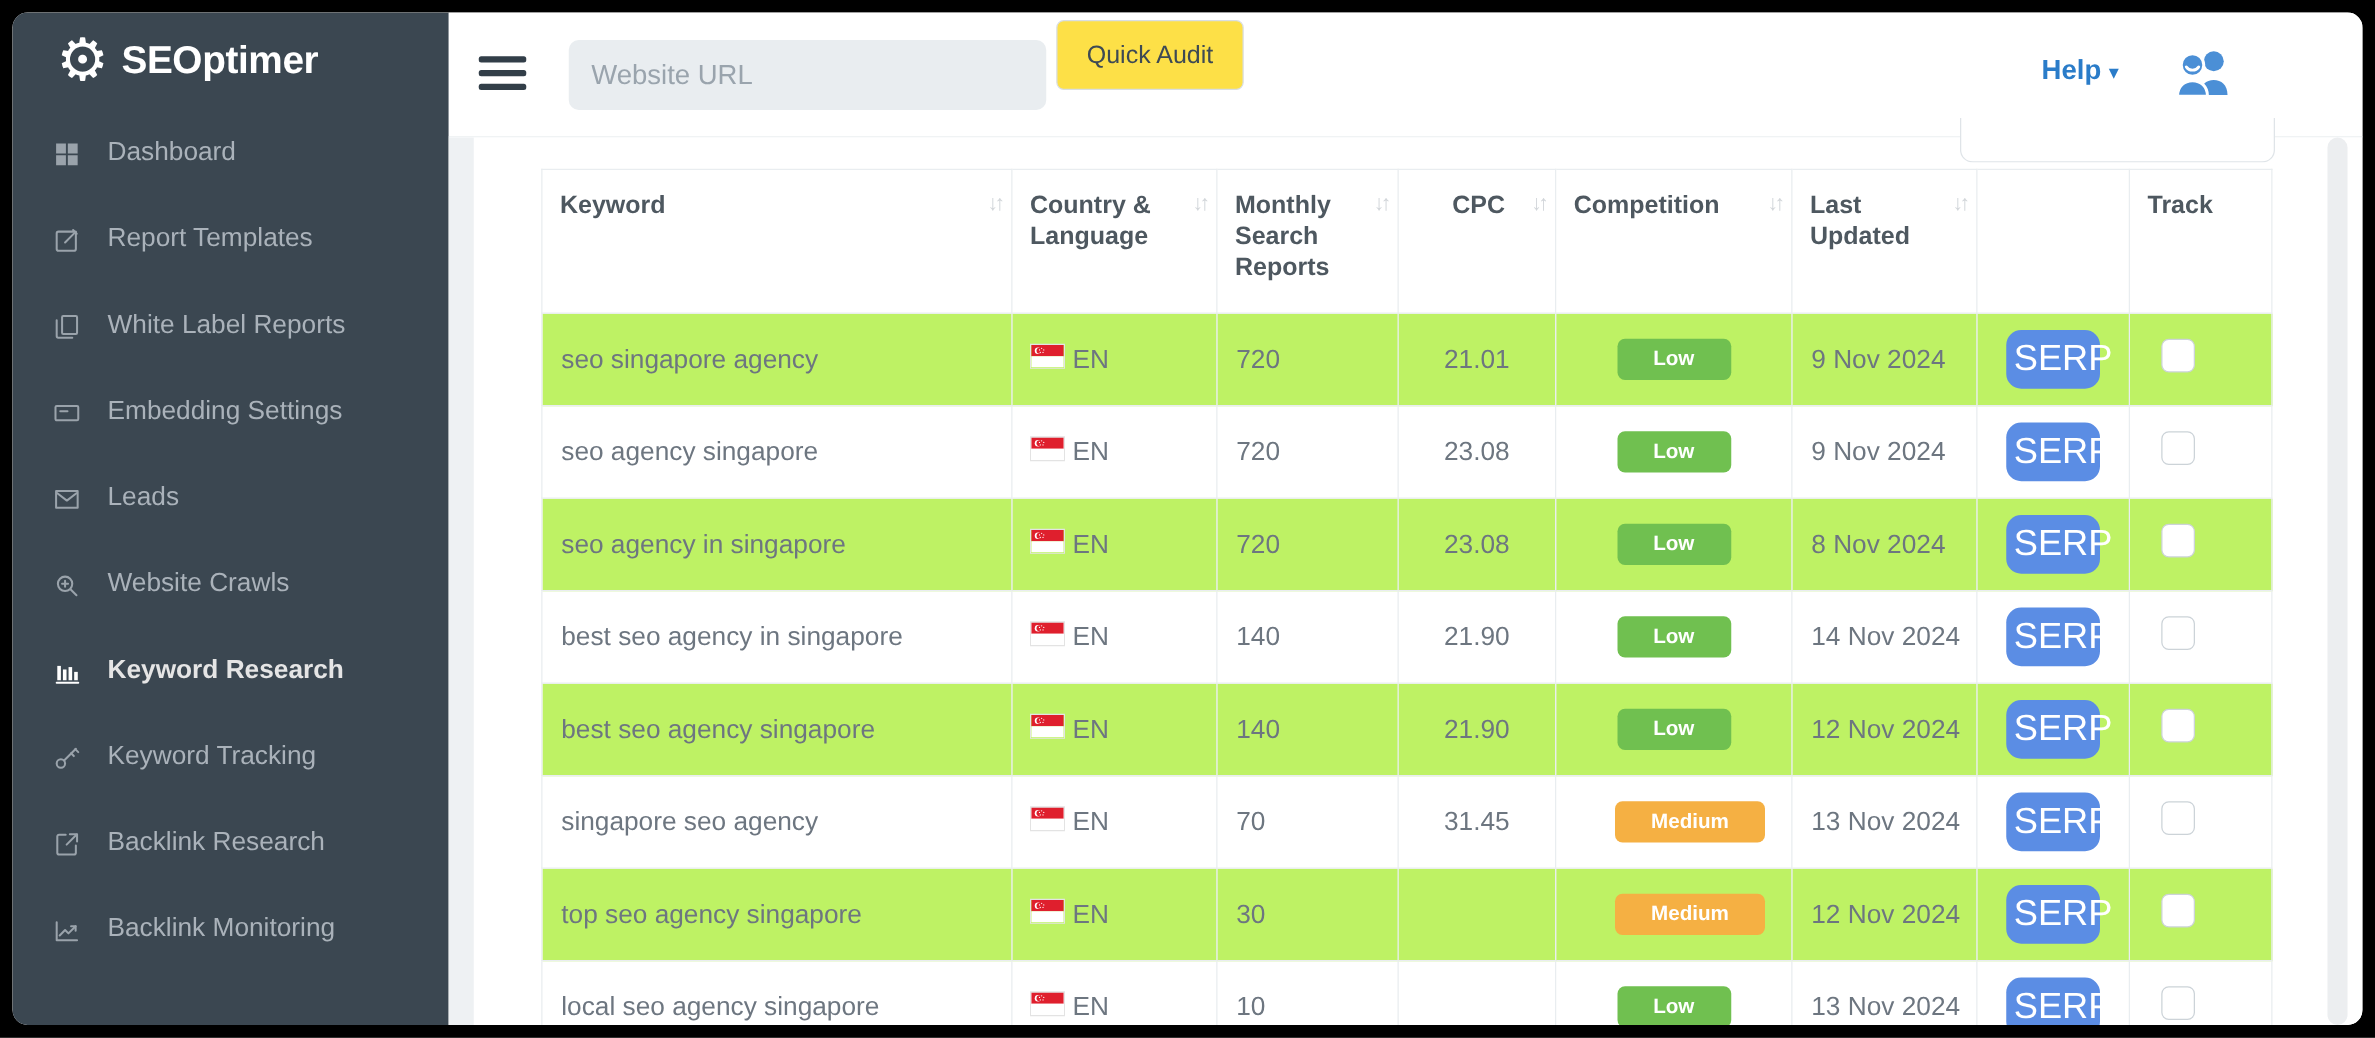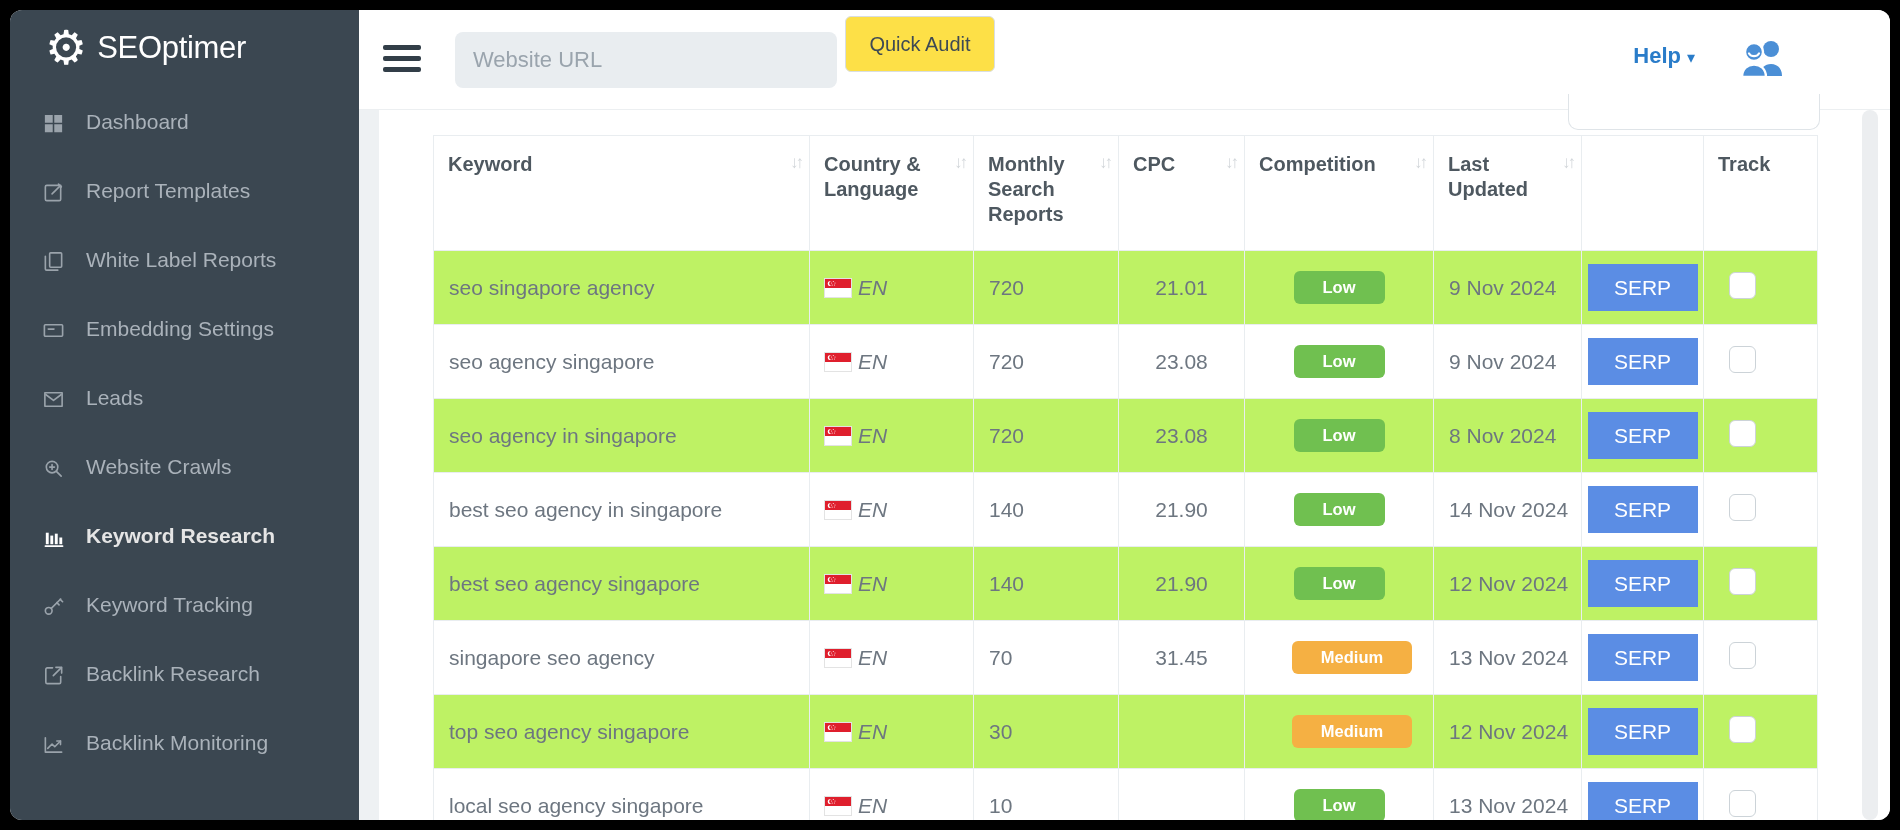--- a/index.html
+++ b/index.html
@@ -4,21 +4,21 @@
 <style>
   html,body{margin:0;padding:0;background:#000;}
   *{box-sizing:border-box;font-family:"Liberation Sans","DejaVu Sans",sans-serif;}
   .stage{position:relative;width:1900px;height:830px;background:#000;overflow:hidden;}
   .app{position:absolute;left:10px;top:10px;width:1880px;height:810px;background:#fff;border-radius:12px;overflow:hidden;}
 
   
   .sidebar{position:absolute;left:0;top:0;width:349px;height:810px;background:var(--sidebar-bg);}
   .logo{position:absolute;left:35px;top:14px;display:flex;align-items:center;color:#fff;}
   .logo .gear{font-size:47px;line-height:1;margin-right:10px;}
-  .logo .brand{font-size:31px;font-weight:400;letter-spacing:-.3px;}
+  .logo .brand{font-size:31px;font-weight:700;letter-spacing:-.3px;}
   .nav{position:absolute;left:0;top:100px;right:0;}
   .side-item{height:69px;display:flex;align-items:flex-start;padding-left:30px;color:#aab2ba;cursor:pointer;}
   .side-item .ic{width:26px;height:26px;margin-right:20px;display:flex;align-items:center;justify-content:center;color:#9aa3ab;}
   .side-item span.lbl{font-size:21px;}
   .side-item.active{color:#fff;}
   .side-item.active .ic{color:#fff;}
   .side-item.active span.lbl{font-weight:700;color:#e5e5e5;}
 
   
   .topbar{position:absolute;left:349px;top:0;right:0;height:100px;background:#fff;border-bottom:1px solid #eceff1;}
@@ -39,30 +39,30 @@
   .scrollbar{position:absolute;right:12px;top:0;bottom:0;width:16px;background:#eceef0;border-radius:8px;}
   .search-cut{position:absolute;left:1209px;top:-16px;width:252px;height:36px;border:1px solid #dfe4e8;border-top:none;
     border-radius:0 0 10px 10px;background:#fff;}
 
   
   .kw-table{position:absolute;left:74px;top:25px;border-collapse:collapse;table-layout:fixed;width:1384px;background:#fff;}
   .kw-table th,.kw-table td{border:1px solid #e9edf0;}
   .kw-table th{position:relative;height:115px;vertical-align:top;text-align:left;padding:16px 40px 0 14px;
     font-size:20px;font-weight:700;color:#4e5860;line-height:1.25;}
   .kw-table th .sort{position:absolute;top:16px;right:8px;font-size:17px;color:#d2d6da;letter-spacing:-3px;font-weight:700;}
-  .kw-table th.c-cpc{text-align:left;}
+  .kw-table th.c-cpc{text-align:right;}
   .kw-table td{height:74px;font-size:21px;color:#6d7680;padding:0 0 0 15px;}
   .kw-table tr.alt td{background:#bef264;}
   .kw-table td.c-cpc,.kw-table td.c-comp,.kw-table td.c-serp{text-align:center;padding:0;}
-  .country{display:flex;align-items:center;gap:7px;font-style:italic;}
+  .country{display:flex;gap:7px;}
   .flag{display:inline-block;box-shadow:0 0 0 1px #e3e3e3;}
   .badge{display:inline-block;padding:7px 29px;border-radius:6px;color:#fff;font-size:16.5px;font-weight:700;}
   .badge.low{background:var(--green);}
   .badge.medium{background:var(--orange);margin-left:26px;}
-  .serp{width:110px;height:47px;background:var(--serp-blue);color:#fff;border:none;border-radius:0;font-size:21px;cursor:pointer;}
+  .serp{width:75px;height:47px;background:var(--serp-blue);color:#fff;border:none;border-radius:12px;font-size:29px;cursor:pointer;}
   .cb{display:inline-block;width:27px;height:27px;background:#fff;border:1px solid #ccd3d8;border-radius:6px;margin-left:10px;cursor:pointer;}
 </style>
 </head>
 <body>
 
 <div class="stage">
   <div class="app">
 
     <aside class="sidebar">
       <div class="logo">

